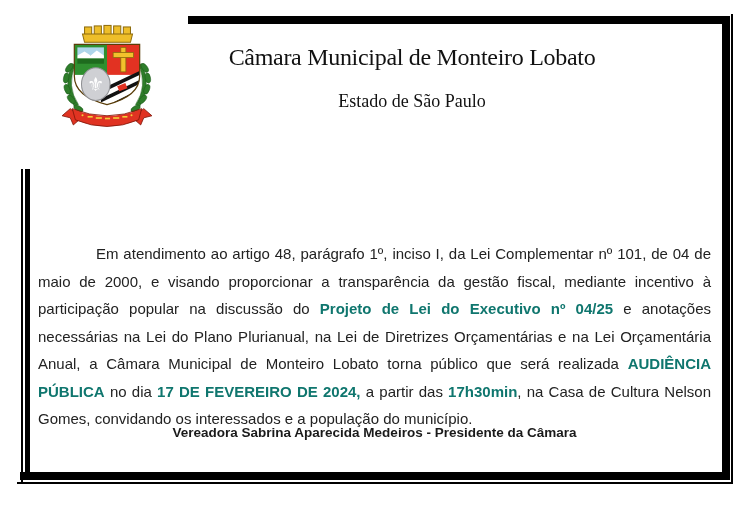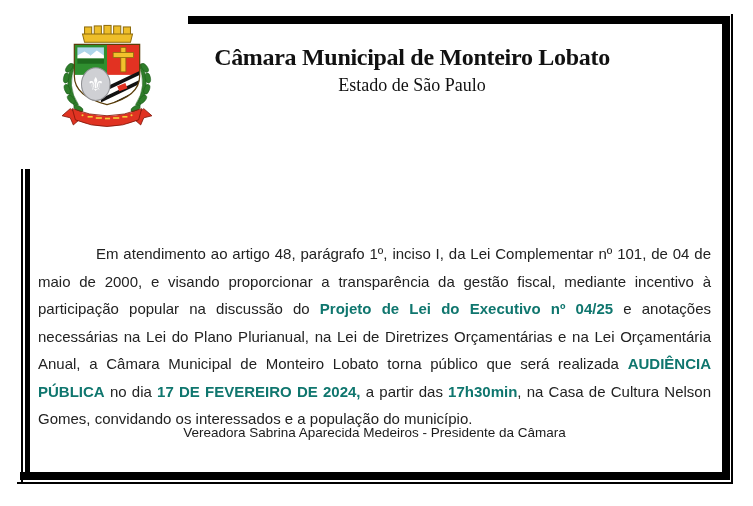--- a/index.html
+++ b/index.html
@@ -14,35 +14,35 @@
   .bottom-bar{left:20px;top:472px;width:710px;height:8px}
   .left-bar{left:25px;top:169px;width:5px;height:303px}
   .thin-left{left:21px;top:169px;width:2px;height:314px}
   .thin-right{left:731px;top:14px;width:2px;height:470px}
   .thin-bottom{left:17px;top:482px;width:716px;height:2px}
 
   
   .logo{position:absolute;left:58px;top:22px;width:98px;height:112px}
   .titles{position:absolute;left:162px;top:44px;width:500px;text-align:center;
           font-family:"Liberation Serif","DejaVu Serif",serif}
-  .title{font-size:24px;font-weight:bold;letter-spacing:-0.3px;color:#111}
-  .subtitle{font-size:18px;margin-top:4px;color:#111}
+  .title{font-size:24px;font-weight:normal;letter-spacing:-0.3px;color:#111}
+  .subtitle{font-size:18px;margin-top:20px;color:#111}
 
   
   .heading{position:absolute;left:38px;top:146px;width:624px;text-align:center;
            font-weight:bold;font-size:15px;line-height:22px;color:#1a1a1a}
 
   
   .body-text{position:absolute;left:38px;top:240px;width:673px;font-size:15px;
              line-height:27.5px;text-align:justify;text-indent:58px;color:#222}
   .body-text b{color:#0f766e}
 
   
   .signatures{position:absolute;left:38px;top:425px;width:673px;text-align:center;
-              font-weight:normal;font-size:13.5px;line-height:16.5px;color:#1a1a1a}
+              font-weight:bold;font-size:13.5px;line-height:16.5px;color:#1a1a1a}
 </style>
 </head>
 <body>
 
 <div class="page">
 
   <div class="bar top-bar"></div>
   <div class="bar right-bar"></div>
   <div class="bar bottom-bar"></div>
   <div class="bar left-bar"></div>

